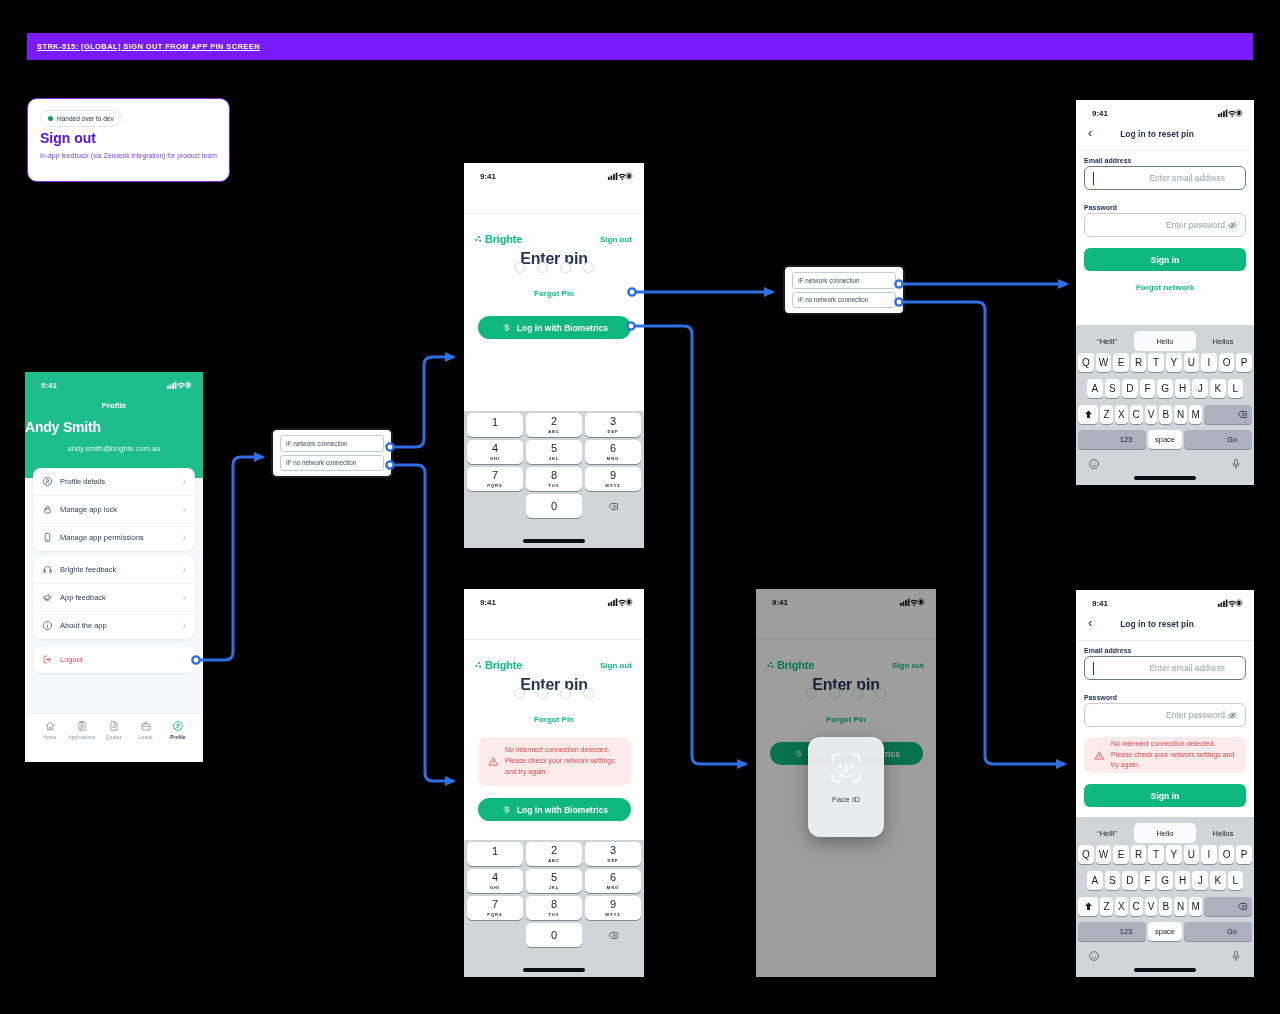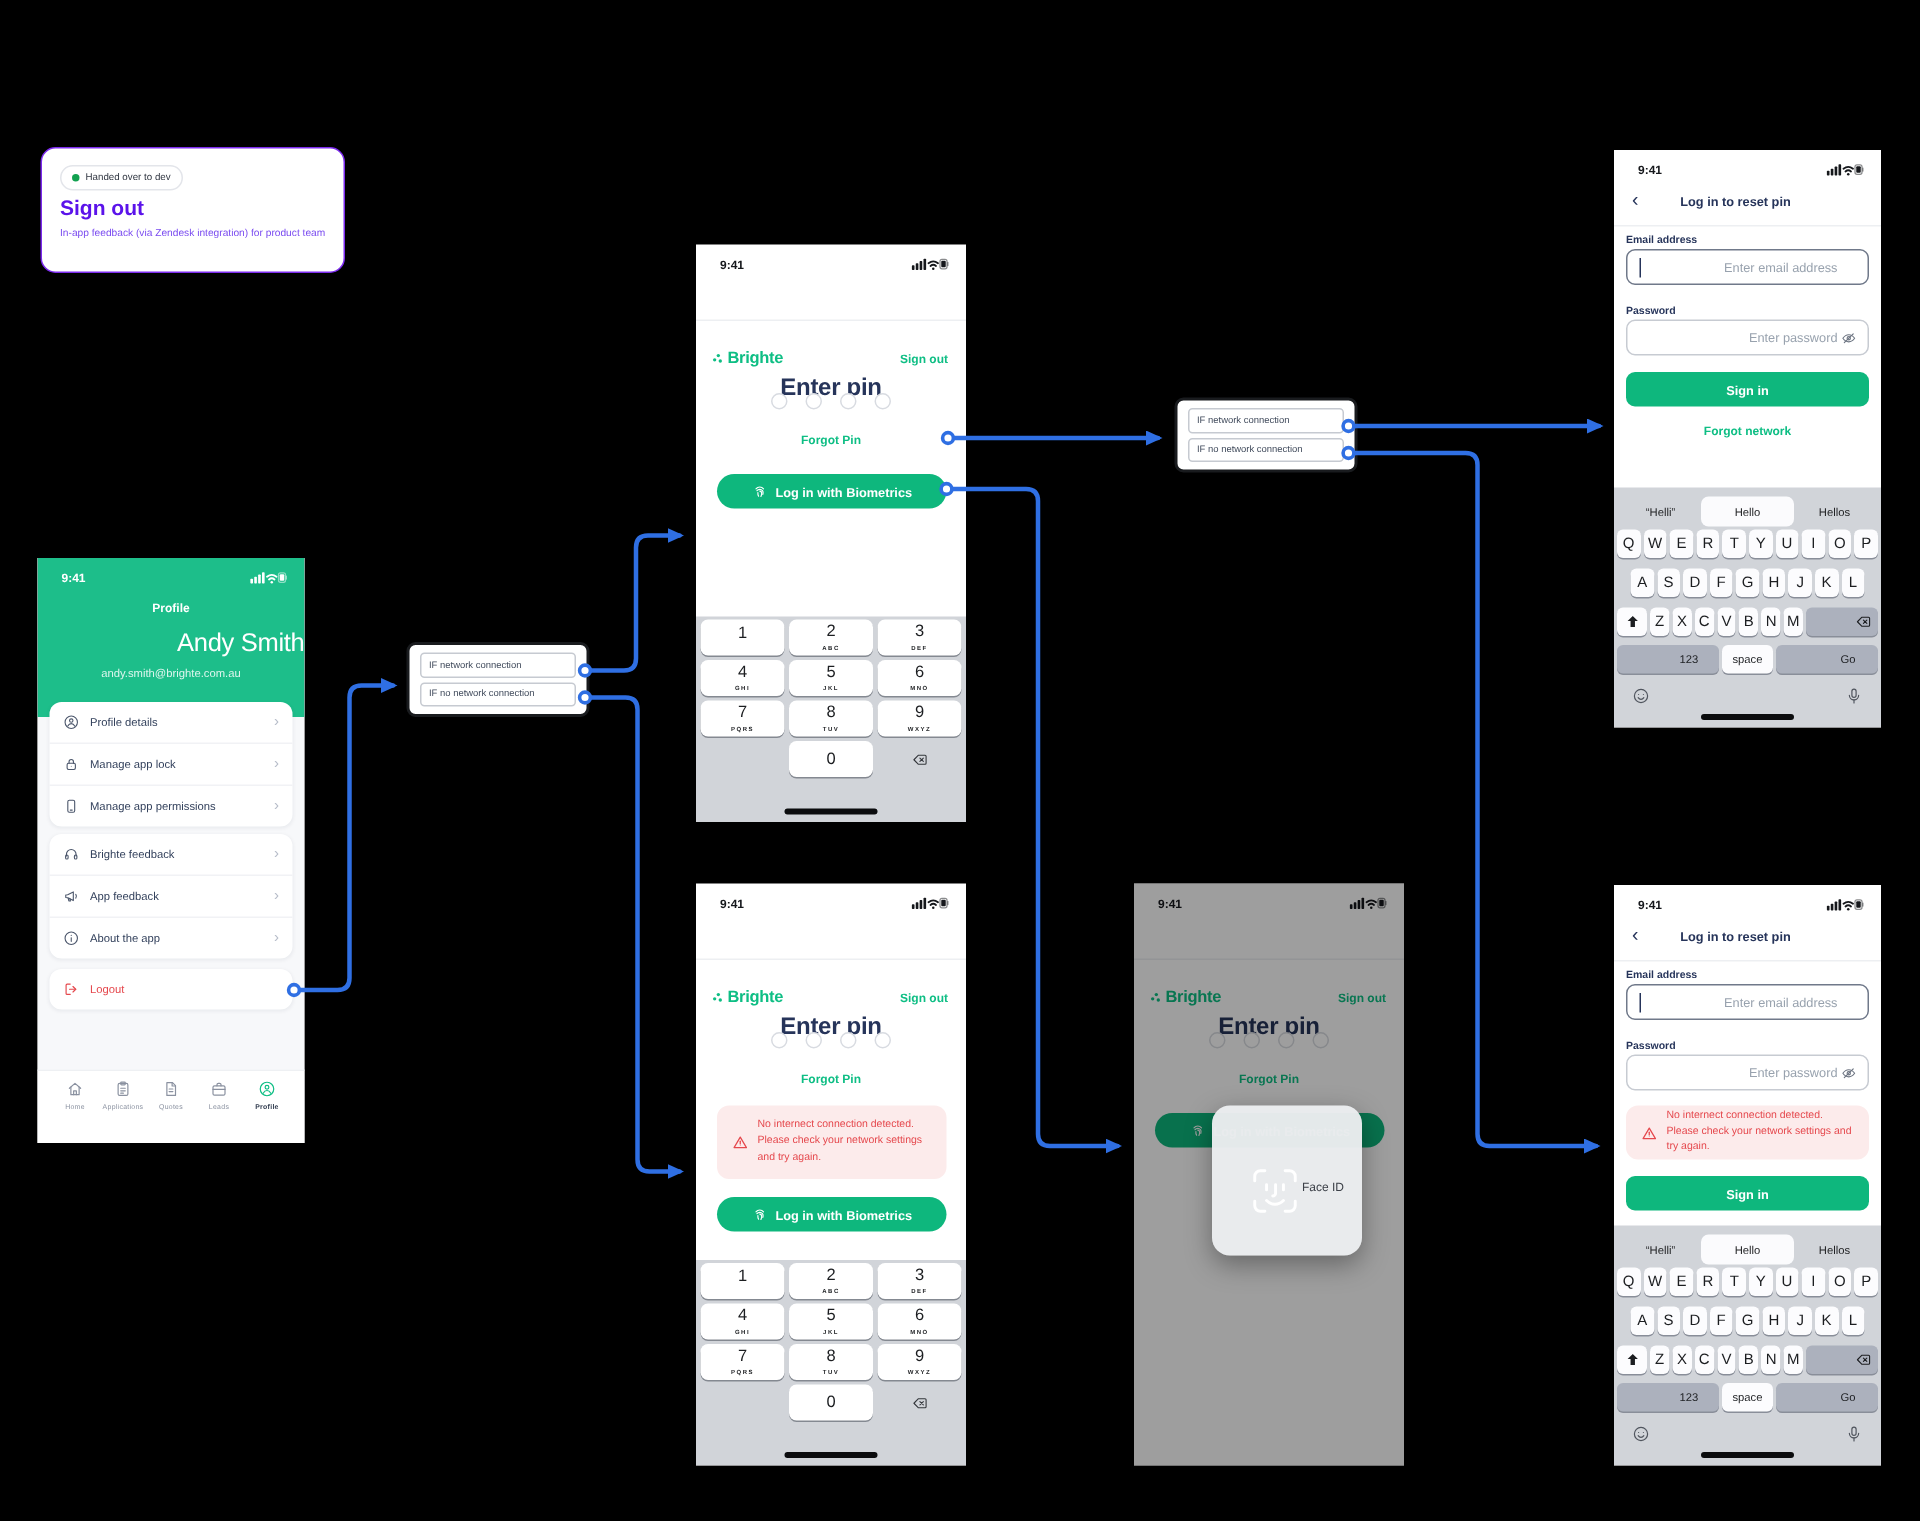--- a/index.html
+++ b/index.html
@@ -21,21 +21,21 @@
   .phone{position:absolute;background:#fff;overflow:hidden;}
   .sb{position:absolute;top:7px;left:0;right:0;height:12px;display:flex;align-items:center;justify-content:space-between;padding:0 11px 0 16px;}
   .sb .t{font-size:8px;font-weight:700;}
   .sb svg{width:26px;height:10px;}
   .sb.light{color:#fff;} .sb.dark{color:#16181C;}
   .divider{position:absolute;top:50px;left:0;right:0;height:1px;background:#EDEFF2;}
   
   .pr-body{position:absolute;inset:0;background:#F7F8FA;}
   .pr-head{position:absolute;top:0;left:0;right:0;height:106px;background:#1DBE8A;color:#fff;}
   .pr-title{position:absolute;top:29px;width:100%;text-align:center;font-size:8px;font-weight:700;}
-  .pr-name{position:absolute;top:47px;width:100%;text-align:right;font-size:17px;font-weight:400;letter-spacing:-.2px;}
+  .pr-name{position:absolute;top:47px;width:100%;text-align:left;font-size:14px;font-weight:700;letter-spacing:-.2px;}
   .pr-email{position:absolute;top:72px;width:100%;text-align:center;font-size:7.5px;color:rgba(255,255,255,.85);}
   .card{position:absolute;left:8px;right:8px;background:#fff;border-radius:8px;box-shadow:0 1px 3px rgba(20,30,50,.07);}
   .mrow{height:27px;display:flex;align-items:center;padding:0 9px;gap:7px;}
   .mrow + .mrow{border-top:1px solid #F1F2F5;}
   .mrow svg{width:11px;height:11px;color:#4B566B;flex:none;}
   .mrow .lb{font-size:7.5px;color:#33415C;}
   .mrow .chev{margin-left:auto;color:#B7BDC9;font-size:10px;line-height:1;}
   .mrow.red svg{color:#E5484D;} .mrow.red .lb{color:#E5484D;}
   .pr-nav{position:absolute;left:0;right:0;top:341px;bottom:0;background:#fff;border-top:1px solid #EEF0F3;display:flex;justify-content:space-between;padding:6px 10px 0;box-sizing:border-box;}
   .nv{display:flex;flex-direction:column;align-items:center;gap:3px;color:#8A91A0;width:30px;}
@@ -60,21 +60,21 @@
   .kp-grid{display:grid;grid-template-columns:1fr 1fr 1fr;gap:3px;}
   .kp-bottom{display:grid;grid-template-columns:1fr 1fr 1fr;gap:3px;margin-top:3px;}
   .pk{height:24px;background:#fff;border-radius:5px;box-shadow:0 1px 0 rgba(70,75,85,.55);display:flex;flex-direction:column;align-items:center;justify-content:center;}
   .pk-d{font-size:11px;color:#1C1E21;line-height:1;}
   .pk-l{font-size:4px;font-weight:700;letter-spacing:1px;color:#1C1E21;margin-top:1.5px;min-height:4px;}
   .kp-bs{display:flex;align-items:center;justify-content:center;color:#35383D;}
   .kp-bs svg{width:13px;height:11px;}
   .home{position:absolute;bottom:5px;left:50%;transform:translateX(-50%);width:62px;height:4px;border-radius:2px;background:#0B0C0E;}
   
   .dim{position:absolute;inset:0;background:rgba(0,0,0,.38);}
-  .fid{position:absolute;left:52px;top:148px;width:76px;height:100px;border-radius:12px;background:rgba(235,237,240,.97);box-shadow:0 6px 18px rgba(0,0,0,.35);display:flex;flex-direction:row;align-items:center;padding-left:24px;}
+  .fid{position:absolute;left:52px;top:148px;width:76px;height:100px;border-radius:12px;background:rgba(235,237,240,.97);box-shadow:0 6px 18px rgba(0,0,0,.35);display:flex;flex-direction:column;align-items:center;}
   .fid svg{width:36px;height:36px;color:#fff;margin-top:13px;}
   .fid .lb{margin-top:9px;font-size:8px;color:#3C4048;}
   
   .back{position:absolute;top:26px;left:12px;font-size:13px;color:#26345A;line-height:1;}
   .nav-title{position:absolute;top:29px;left:0;right:16px;text-align:center;font-size:8.5px;font-weight:700;color:#26345A;}
   .flabel{position:absolute;left:8px;font-size:7px;font-weight:700;color:#26345A;}
   .field{position:absolute;left:8px;right:8px;height:24px;border-radius:6px;background:#fff;display:flex;align-items:center;box-sizing:border-box;}
   .field input{border:none;outline:none;background:transparent;width:100%;font-size:8.5px;color:#3C4452;padding:0 20px 0 8px;font-family:inherit;text-align:right;}
   .field input::placeholder{color:#98A2AE;opacity:1;}
   .f-email{border:1.3px solid #70798A;}
@@ -220,20 +220,23 @@
     <symbol id="i-mic" viewBox="0 0 24 24" fill="none" stroke="currentColor" stroke-width="1.6" stroke-linecap="round">
       <rect x="9.2" y="2.8" width="5.6" height="11" rx="2.8"></rect>
         <path d="M5.8 11a6.2 6.2 0 0 0 12.4 0"></path>
         <path d="M12 17.5v3.7"></path>
     </symbol>
   </defs>
 </svg>
 
 <div class="canvas">
 
+  <div class="banner">
+    <span>STRK-515: [GLOBAL] SIGN OUT FROM APP PIN SCREEN</span>
+  </div>
 
   <div class="note">
     <div class="pill">
       <span class="dot"></span>
       <span class="ptx">Handed over to dev</span>
     </div>
     <div class="ttl">Sign out</div>
     <div class="dsc">In-app feedback (via Zendesk integration) for product team</div>
   </div>
 

